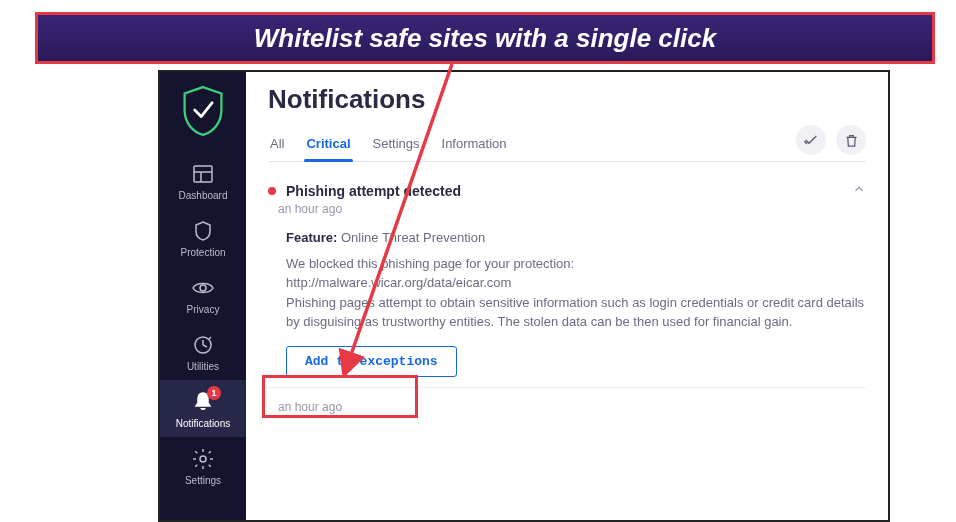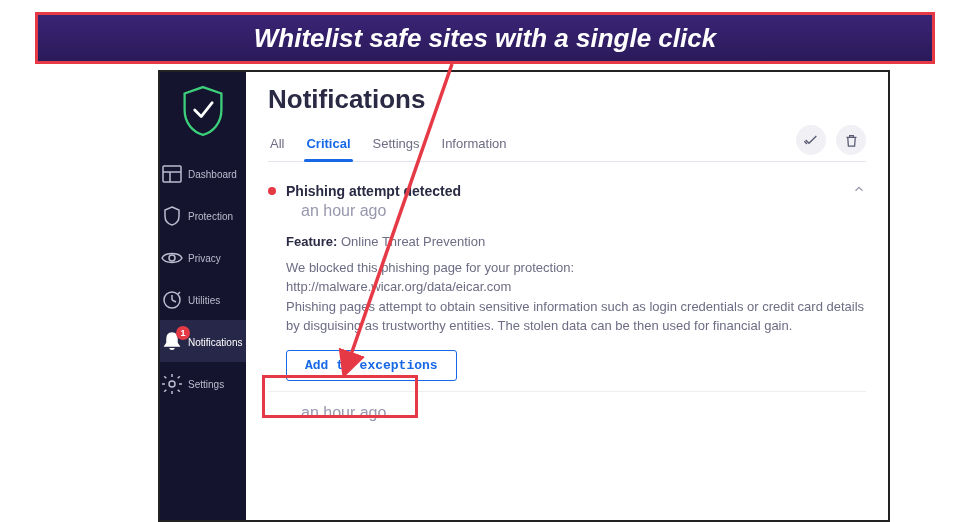--- a/index.html
+++ b/index.html
@@ -1,42 +1,42 @@
 <!DOCTYPE html>
 <html><head>
 <meta charset="utf-8">
 <style>
   * { box-sizing: border-box; margin: 0; padding: 0; }
   body { font-family: -apple-system, BlinkMacSystemFont, "Segoe UI", Arial, sans-serif; background: #fff; width: 956px; height: 522px; position: relative; }
   .frame { position: absolute; left: 158px; top: 70px; width: 732px; height: 452px; border: 2px solid #222; background: #fff; display: flex; overflow: hidden; }
   .sidebar { width: 86px; background: #14142e; display: flex; flex-direction: column; align-items: center; color: #bcbcd0; font-size: 11px; padding-top: 6px; }
   .shield { width: 46px; height: 54px; margin: 6px 0 14px; position: relative; }
   .shield svg { width: 100%; height: 100%; }
-  .nav-item { width: 86px; display: flex; align-items: center; padding: 10px 0 8px; cursor: pointer; gap: 4px; }
+  .nav-item { width: 86px; display: flex; flex-direction: column; align-items: center; padding: 10px 0 8px; cursor: pointer; gap: 4px; justify-content: space-between; }
   .nav-item.active { background: #272749; color: #fff; }
   .nav-icon { width: 24px; height: 24px; display: flex; align-items: center; justify-content: center; position: relative; }
   .nav-icon svg { stroke: currentColor; fill: none; stroke-width: 1.5; }
   .nav-item.active .nav-icon svg { stroke: #fff; fill: #fff; }
   .badge { position: absolute; top: -4px; right: -6px; background: #e63946; color: #fff; width: 14px; height: 14px; border-radius: 50%; font-size: 9px; display: flex; align-items: center; justify-content: center; font-weight: bold; }
   .nav-label { font-size: 10px; text-align: center; }
   .content { flex: 1; padding: 12px 22px 10px 22px; display: flex; flex-direction: column; position: relative; }
   .title { font-size: 26px; font-weight: 700; color: #2a2a44; margin-bottom: 10px; }
   .tabrow { display: flex; align-items: flex-end; gap: 18px; border-bottom: 1px solid #e5e5ee; font-size: 13px; color: #6c6c84; position: relative; }
   .tab { padding: 6px 2px 10px; cursor: pointer; }
   .tab.active { color: #1768e6; font-weight: 600; position: relative; }
   .tab.active::after { content: ""; position: absolute; left: 0; right: 0; bottom: -1px; height: 3px; background: #1768e6; border-radius: 2px; }
   .tab-actions { margin-left: auto; display: flex; gap: 10px; padding-bottom: 6px; }
   .circle-btn { width: 30px; height: 30px; border-radius: 50%; background: #f0f0f5; display: flex; align-items: center; justify-content: center; cursor: pointer; color: #5a5a74; }
   .notif-list { padding-top: 10px; display: flex; flex-direction: column; }
   .notif { padding: 10px 0; border-bottom: 1px solid #eee; }
   .notif:last-child { border-bottom: none; }
   .notif-head { display: flex; align-items: center; gap: 10px; cursor: pointer; }
   .dot { width: 8px; height: 8px; border-radius: 50%; background: #e63946; flex-shrink: 0; }
   .notif-title { font-size: 14px; font-weight: 700; color: #2a2a44; }
-  .notif-time { font-size: 16px; color: #9797ad; margin-left: 33px; margin-top: 2px; }
+  .notif-time { font-size: 12px; color: #9797ad; margin-left: 10px; margin-top: 2px; }
   .chev { margin-left: auto; color: #9797ad; }
   .notif-body { margin-left: 18px; margin-top: 12px; font-size: 13px; color: #6c6c84; line-height: 1.5; }
   .feature-line { margin-bottom: 6px; }
   .feature-label { font-weight: 700; color: #2a2a44; }
   .exc-btn { display: inline-block; margin-top: 14px; padding: 7px 18px; border: 1px solid #1768e6; color: #1768e6; font-weight: 700; font-size: 13px; border-radius: 3px; background: #fff; cursor: pointer; font-family: Liberation Mono, monospace; }
   
   .banner { position: absolute; left: 35px; top: 12px; width: 900px; height: 52px; background: linear-gradient(180deg,#3a2475,#2a1a5a); border: 3px solid #e63946; display: flex; align-items: center; justify-content: center; color: #fff; font-size: 26px; font-weight: 700; font-style: italic; }
   .red-box { position: absolute; border: 3px solid #e63946; pointer-events: none; }
   .arrow-svg { position: absolute; pointer-events: none; }
 </style>

